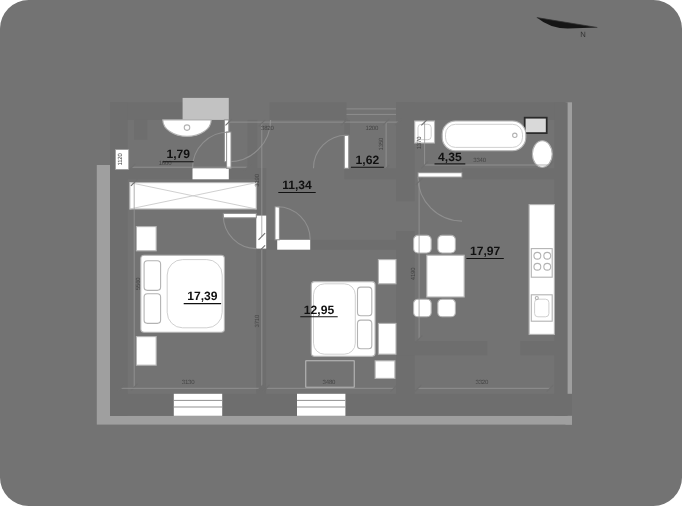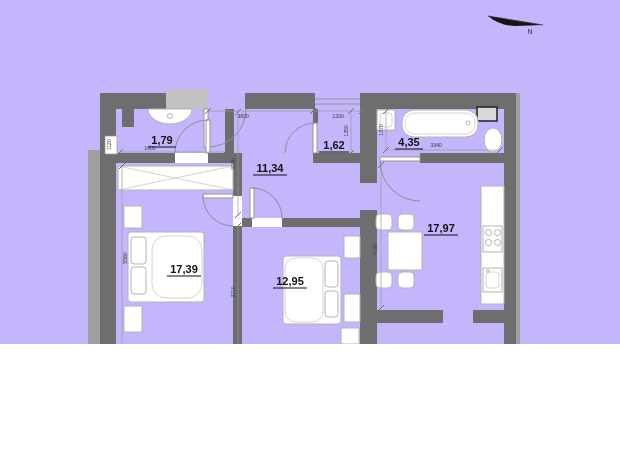--- a/index.html
+++ b/index.html
@@ -1,17 +1,17 @@
 <!DOCTYPE html>
 <html><head>
 <meta charset="utf-8">
 <style>
   html,body{margin:0;padding:0;background:#ffffff;}
-  .stage{position:relative;width:620px;height:344px;background:#c4b5fd;overflow:hidden;
-         font-family:"Liberation Sans", sans-serif;}
+  .stage{position:relative;width:620px;height:460px;background:#737373;overflow:hidden;
+         font-family:"Liberation Sans", sans-serif;border-radius:26px;}
   svg{position:absolute;left:0;top:0;}
   .wall{fill:#6e6e6e;stroke:none;}
   .wall-light{fill:#9f9f9f;}
   .landing{fill:#c2c2c2;}
   .opening{fill:#ffffff;}
   .furn{fill:#ffffff;stroke:#b3b3b3;stroke-width:1;}
   .furn-thin{fill:none;stroke:#c9c9c9;stroke-width:0.8;}
   .door{fill:none;stroke:#8f8f8f;stroke-width:1;}
   .leaf{fill:#ffffff;stroke:#8f8f8f;stroke-width:0.9;}
   .dim{stroke:#9a9a9a;stroke-width:0.7;}

